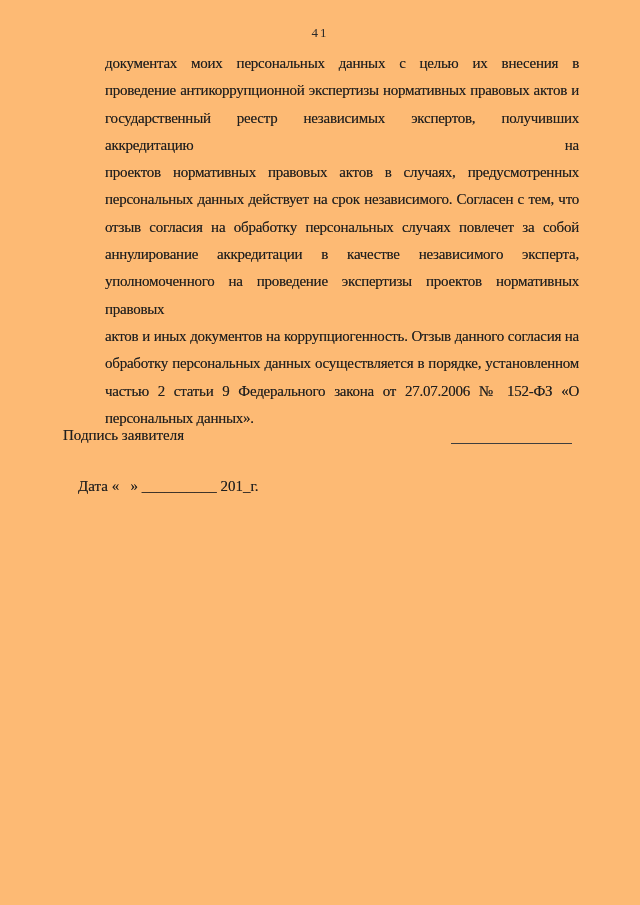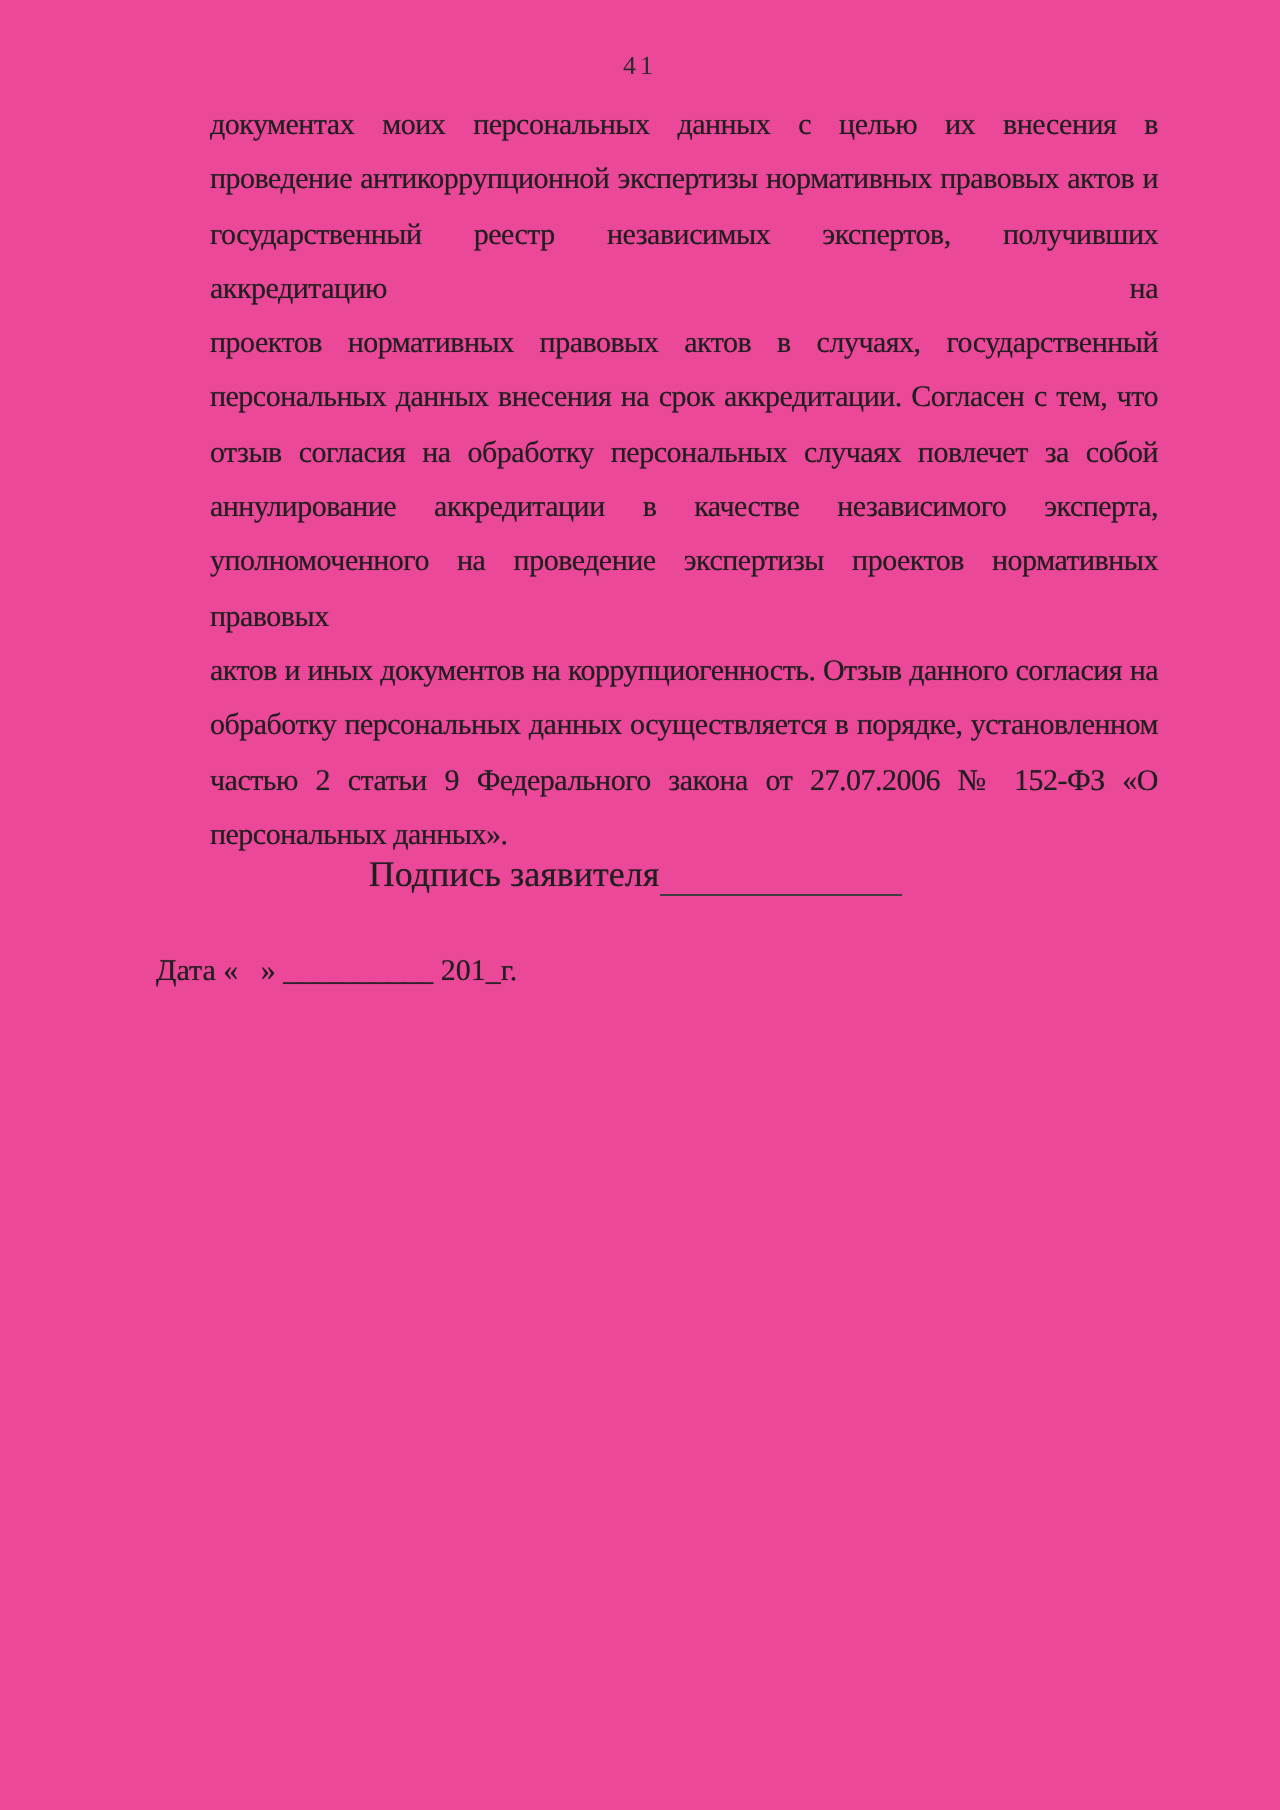--- a/index.html
+++ b/index.html
@@ -1,21 +1,21 @@
 <!DOCTYPE html>
 <html><head>
 <meta charset="utf-8">
 <style>
   * { margin: 0; padding: 0; box-sizing: border-box; }
   html, body { background: #ffffff; }
   .page {
     position: relative;
     width: 640px;
     height: 905px;
-    background: #ec4899;
+    background: #fdba74;
     font-family: "Liberation Serif", "DejaVu Serif", serif;
     color: #1f1f1f;
     overflow: hidden;
   }
   .page-number {
     position: absolute;
     top: 25px;
     left: 0;
     right: 0;
     text-align: center;
@@ -44,23 +44,23 @@
     text-align: right;
     text-align-last: left;
     -moz-text-align-last: left;
   }
   .sig-row {
     position: absolute;
     top: 427px;
     left: 63px;
     width: 515px;
     display: flex;
-    justify-content: center;
+    justify-content: space-between;
     align-items: baseline;
-    font-size: 18px;
+    font-size: 15px;
     text-shadow: 0 0 0.4px rgba(20,20,20,0.55);
   }
   .sig-line {
     width: 121px;
     height: 15px;
     border-bottom: 1.6px solid #3e3e3e;
     margin-right: 6px;
     align-self: flex-end;
   }
   .date-row {
@@ -76,22 +76,22 @@
 <body>
 
 <div class="page">
 
   <div class="page-number">41</div>
 
   <div class="paragraph">
     <div class="para-line">документах моих персональных данных с целью их внесения в</div>
     <div class="para-line">проведение антикоррупционной экспертизы нормативных правовых актов и</div>
     <div class="para-line">государственный реестр независимых экспертов, получивших аккредитацию на</div>
-    <div class="para-line">проектов нормативных правовых актов в случаях, государственный</div>
-    <div class="para-line">персональных данных внесения на срок аккредитации. Согласен с тем, что</div>
+    <div class="para-line">проектов нормативных правовых актов в случаях, предусмотренных</div>
+    <div class="para-line">персональных данных действует на срок независимого. Согласен с тем, что</div>
     <div class="para-line">отзыв согласия на обработку персональных случаях повлечет за собой</div>
     <div class="para-line">аннулирование аккредитации в качестве независимого эксперта,</div>
     <div class="para-line">уполномоченного на проведение экспертизы проектов нормативных правовых</div>
     <div class="para-line">актов и иных документов на коррупциогенность. Отзыв данного согласия на</div>
     <div class="para-line">обработку персональных данных осуществляется в порядке, установленном</div>
     <div class="para-line">частью 2 статьи 9 Федерального закона от 27.07.2006 № 152-ФЗ «О</div>
     <div class="para-line last">персональных данных».</div>
   </div>
 
   <div class="sig-row">

